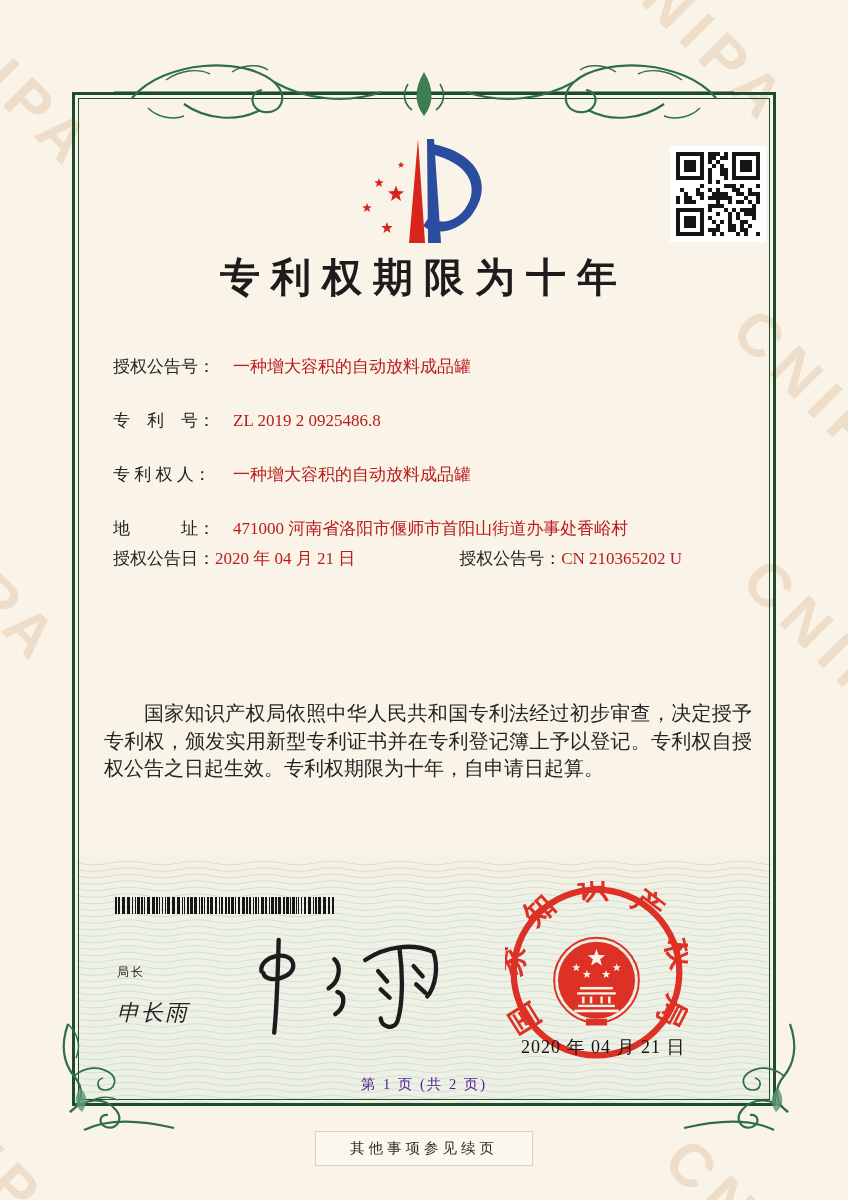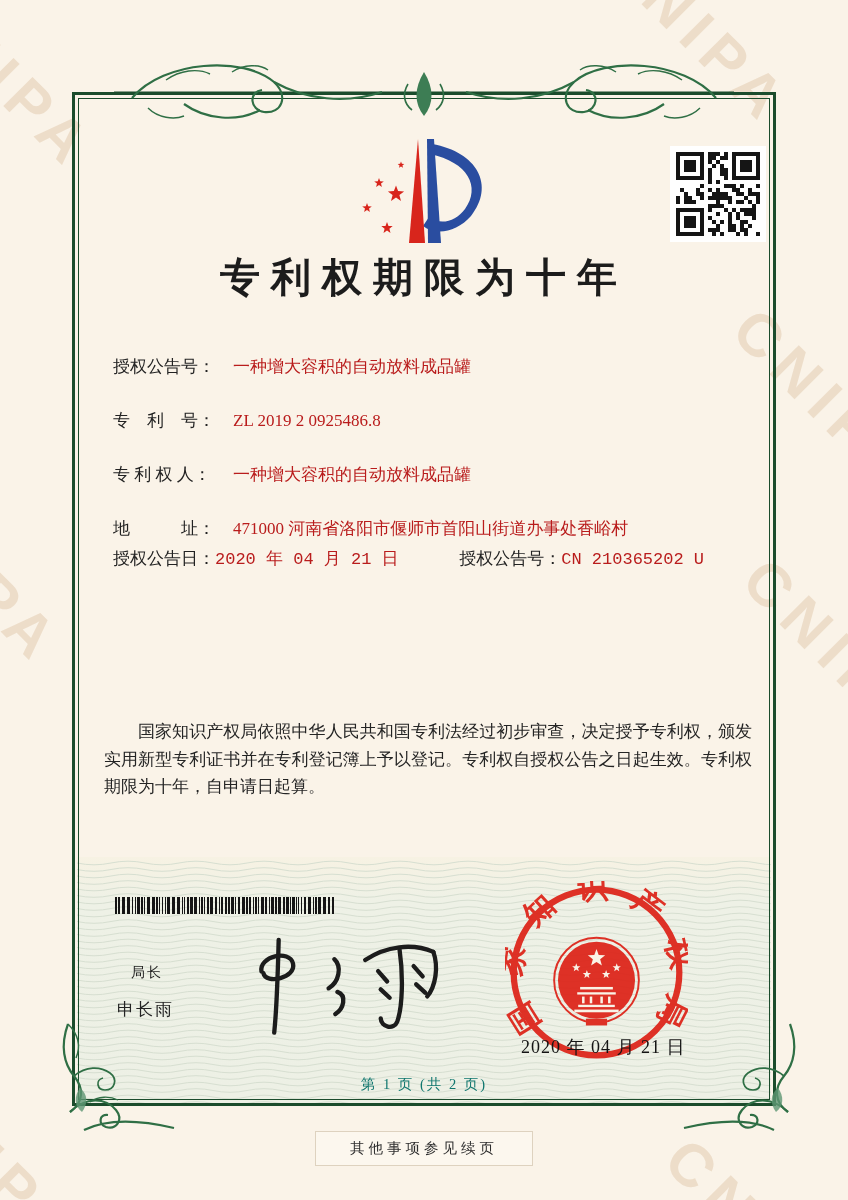--- a/index.html
+++ b/index.html
@@ -20,32 +20,32 @@
   .cert-no{position:absolute;left:112px;top:147px;font-size:17px;letter-spacing:1.5px;color:#2b2b2b;}
   .logo{position:absolute;left:352px;top:136px;}
   .qr-box{position:absolute;left:670px;top:146px;background:#ffffff;padding:6px;line-height:0;}
   .title{position:absolute;left:0;right:0;top:250px;text-align:center;font-size:40px;font-weight:bold;
          letter-spacing:11px;color:#1c1c1c;}
   .fields{position:absolute;left:113px;top:354px;width:648px;font-size:17px;}
   .frow{line-height:25px;margin-bottom:29px;white-space:nowrap;}
   .frow.last{margin-bottom:5px;}
   .flabel{display:inline-block;min-width:120px;color:#222;}
   .fvalue{color:#b91c1c;}
-  .grant .gpair{display:inline-block;font-family:Liberation Mono, monospace;}
+  .grant .gpair{display:inline-block;}
   .grant .gpair.first{width:342px;}
-  .paras{position:absolute;left:104px;top:700px;width:648px;font-size:17px;line-height:27.5px;
-         text-align:justify;color:#242424;margin-top:18px;}
+  .paras{position:absolute;left:104px;top:700px;width:648px;font-size:20px;line-height:27.5px;
+         text-align:justify;color:#242424;}
   .paras p{margin:0 0 2px 0;text-indent:2em;}
   .barcode{position:absolute;left:115px;top:897px;line-height:0;}
-  .signer-title{position:absolute;left:131px;top:964px;font-size:14px;letter-spacing:2px;font-family:Liberation Serif, serif;}
-  .signer-name{position:absolute;left:117px;top:998px;font-size:17px;letter-spacing:2px;}
+  .signer-title{position:absolute;left:117px;top:964px;font-size:12px;letter-spacing:2px;font-family:Liberation Serif, serif;}
+  .signer-name{position:absolute;left:117px;top:998px;font-size:22px;letter-spacing:2px;font-style:italic;}
   .signature{position:absolute;left:235px;top:928px;transform:rotate(-2deg);}
   .seal{position:absolute;left:505px;top:881px;}
   .seal-date{position:absolute;left:521px;top:1035px;font-size:18px;letter-spacing:1px;color:#141414;}
-  .page-num{position:absolute;left:0;right:0;top:1075px;text-align:center;font-size:14.5px;letter-spacing:2px;color:#0f766e;}
+  .page-num{position:absolute;left:0;right:0;top:1075px;text-align:center;font-size:14.5px;letter-spacing:2px;color:#4c1d95;}
   .footer-note{position:absolute;left:0;right:0;top:1131px;text-align:center;}
   .footer-note span{display:inline-block;border:1px solid #ded2bf;background:#fcf7ee;
                     padding:7px 34px;font-size:14.5px;letter-spacing:4px;color:#2e2e2e;}
   .ornament{position:absolute;pointer-events:none;}
   .orn-top{left:50%;top:50px;transform:translateX(-50%);}
   .orn-bl{left:56px;top:1018px;}
   .orn-br{left:672px;top:1018px;transform:scale(-1,1);}
 </style>
 </head>
 <body>

